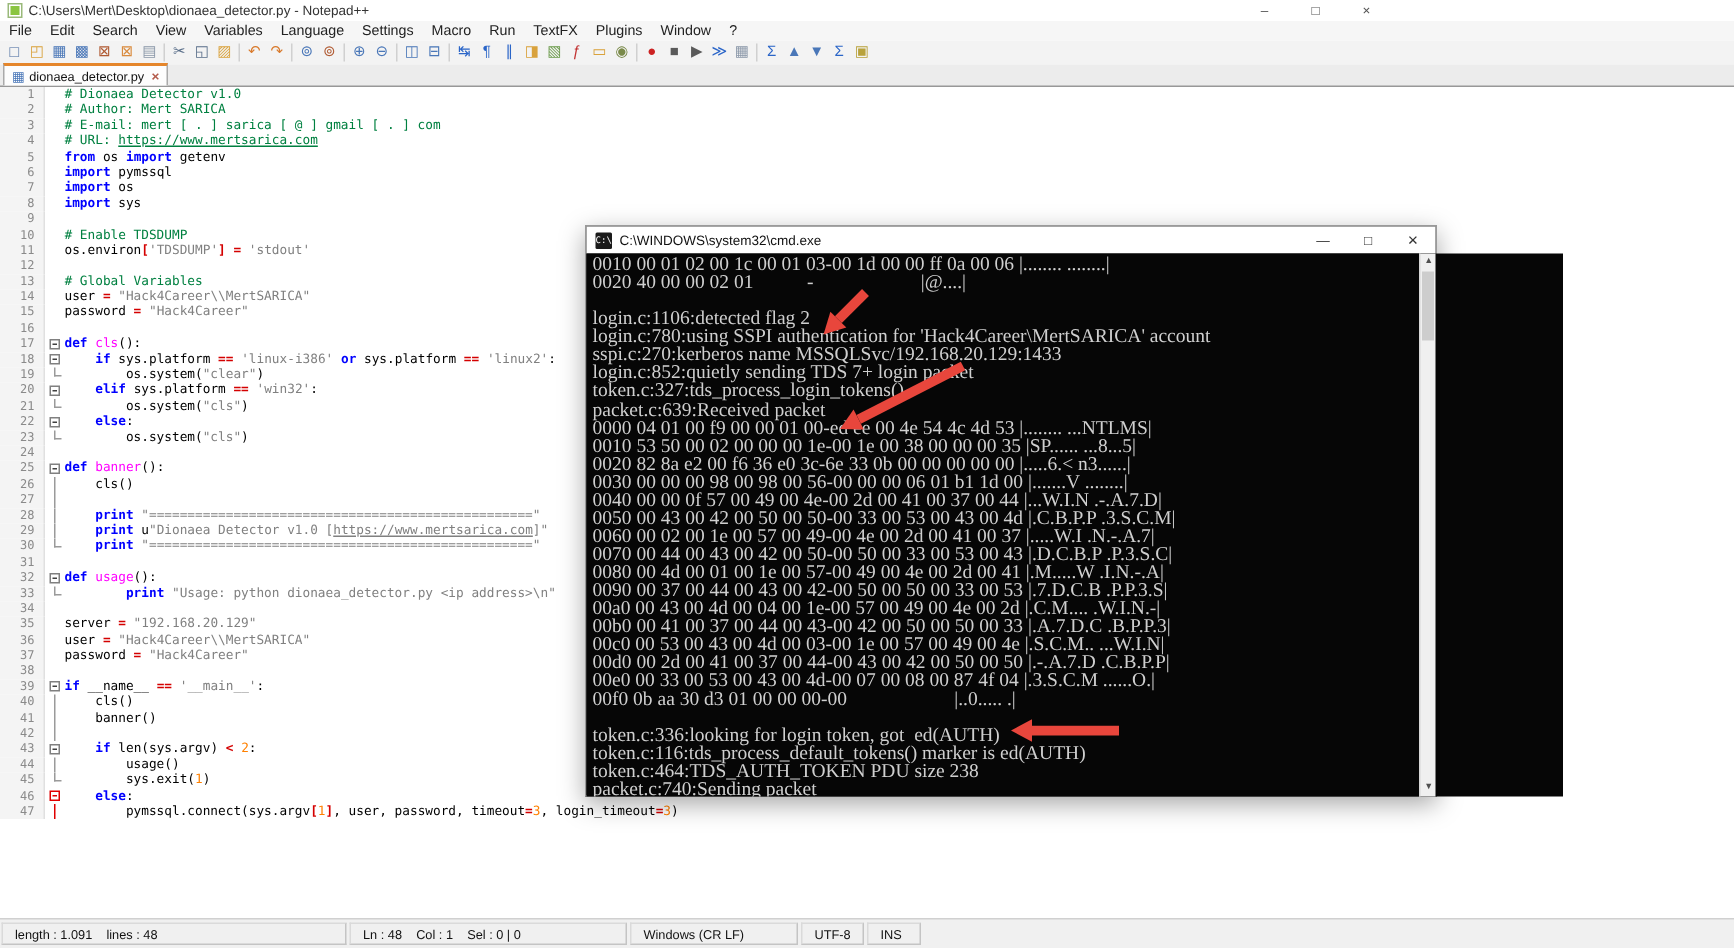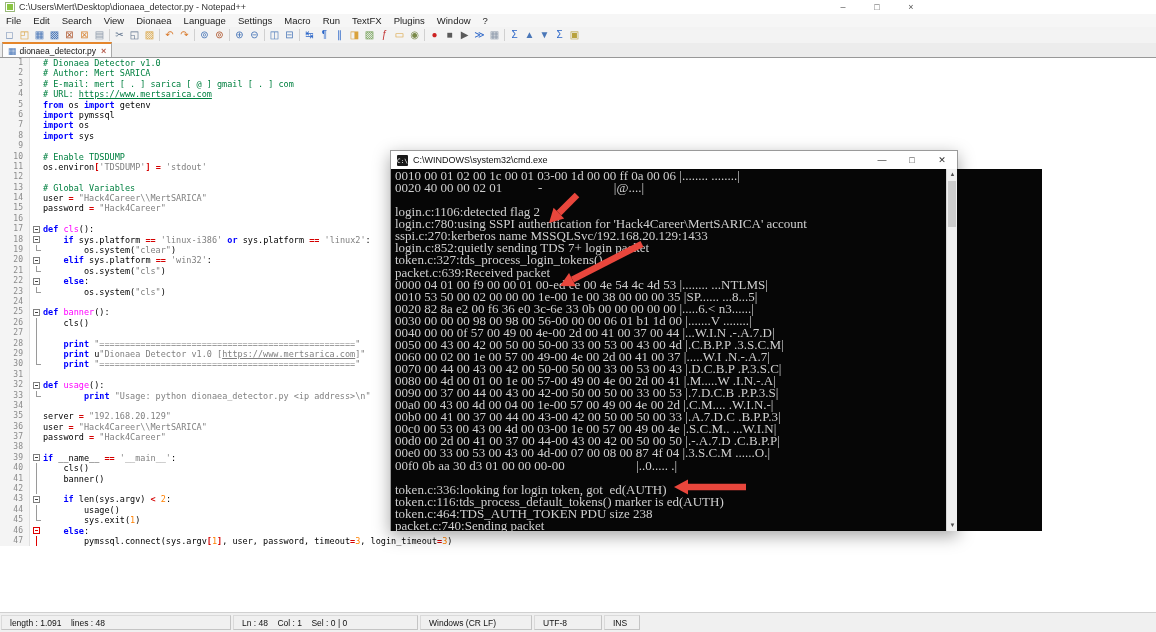--- a/index.html
+++ b/index.html
@@ -107,21 +107,21 @@
       <span class="win-btn">□</span>
       <span class="win-btn">×</span>
     </span>
   </div>
 
   <div class="menubar" id="menubar">
       <span class="menu-item">File</span>
       <span class="menu-item">Edit</span>
       <span class="menu-item">Search</span>
       <span class="menu-item">View</span>
-      <span class="menu-item">Dionaea</span>
+      <span class="menu-item">Variables</span>
       <span class="menu-item">Language</span>
       <span class="menu-item">Settings</span>
       <span class="menu-item">Macro</span>
       <span class="menu-item">Run</span>
       <span class="menu-item">TextFX</span>
       <span class="menu-item">Plugins</span>
       <span class="menu-item">Window</span>
       <span class="menu-item">?</span>
     </div>
 
@@ -284,17 +284,17 @@
       <span class="arr" style="top:0">▲</span>
       <span class="thumb"></span>
       <span class="arr" style="bottom:0">▼</span>
     </div>
   </div>
 
   <div class="statusbar">
     <span class="sb-seg" style="width:230px">length : 1.091    lines : 48</span>
     <span class="sb-seg" style="width:185px">Ln : 48    Col : 1    Sel : 0 | 0</span>
     <span class="sb-seg" style="width:112px">Windows (CR LF)</span>
-    <span class="sb-seg" style="width:68px">UTF-8</span>
+    <span class="sb-seg" style="width:42px">UTF-8</span>
     <span class="sb-seg" style="width:36px">INS</span>
   </div>
 
 </div>
 
 </body></html>

